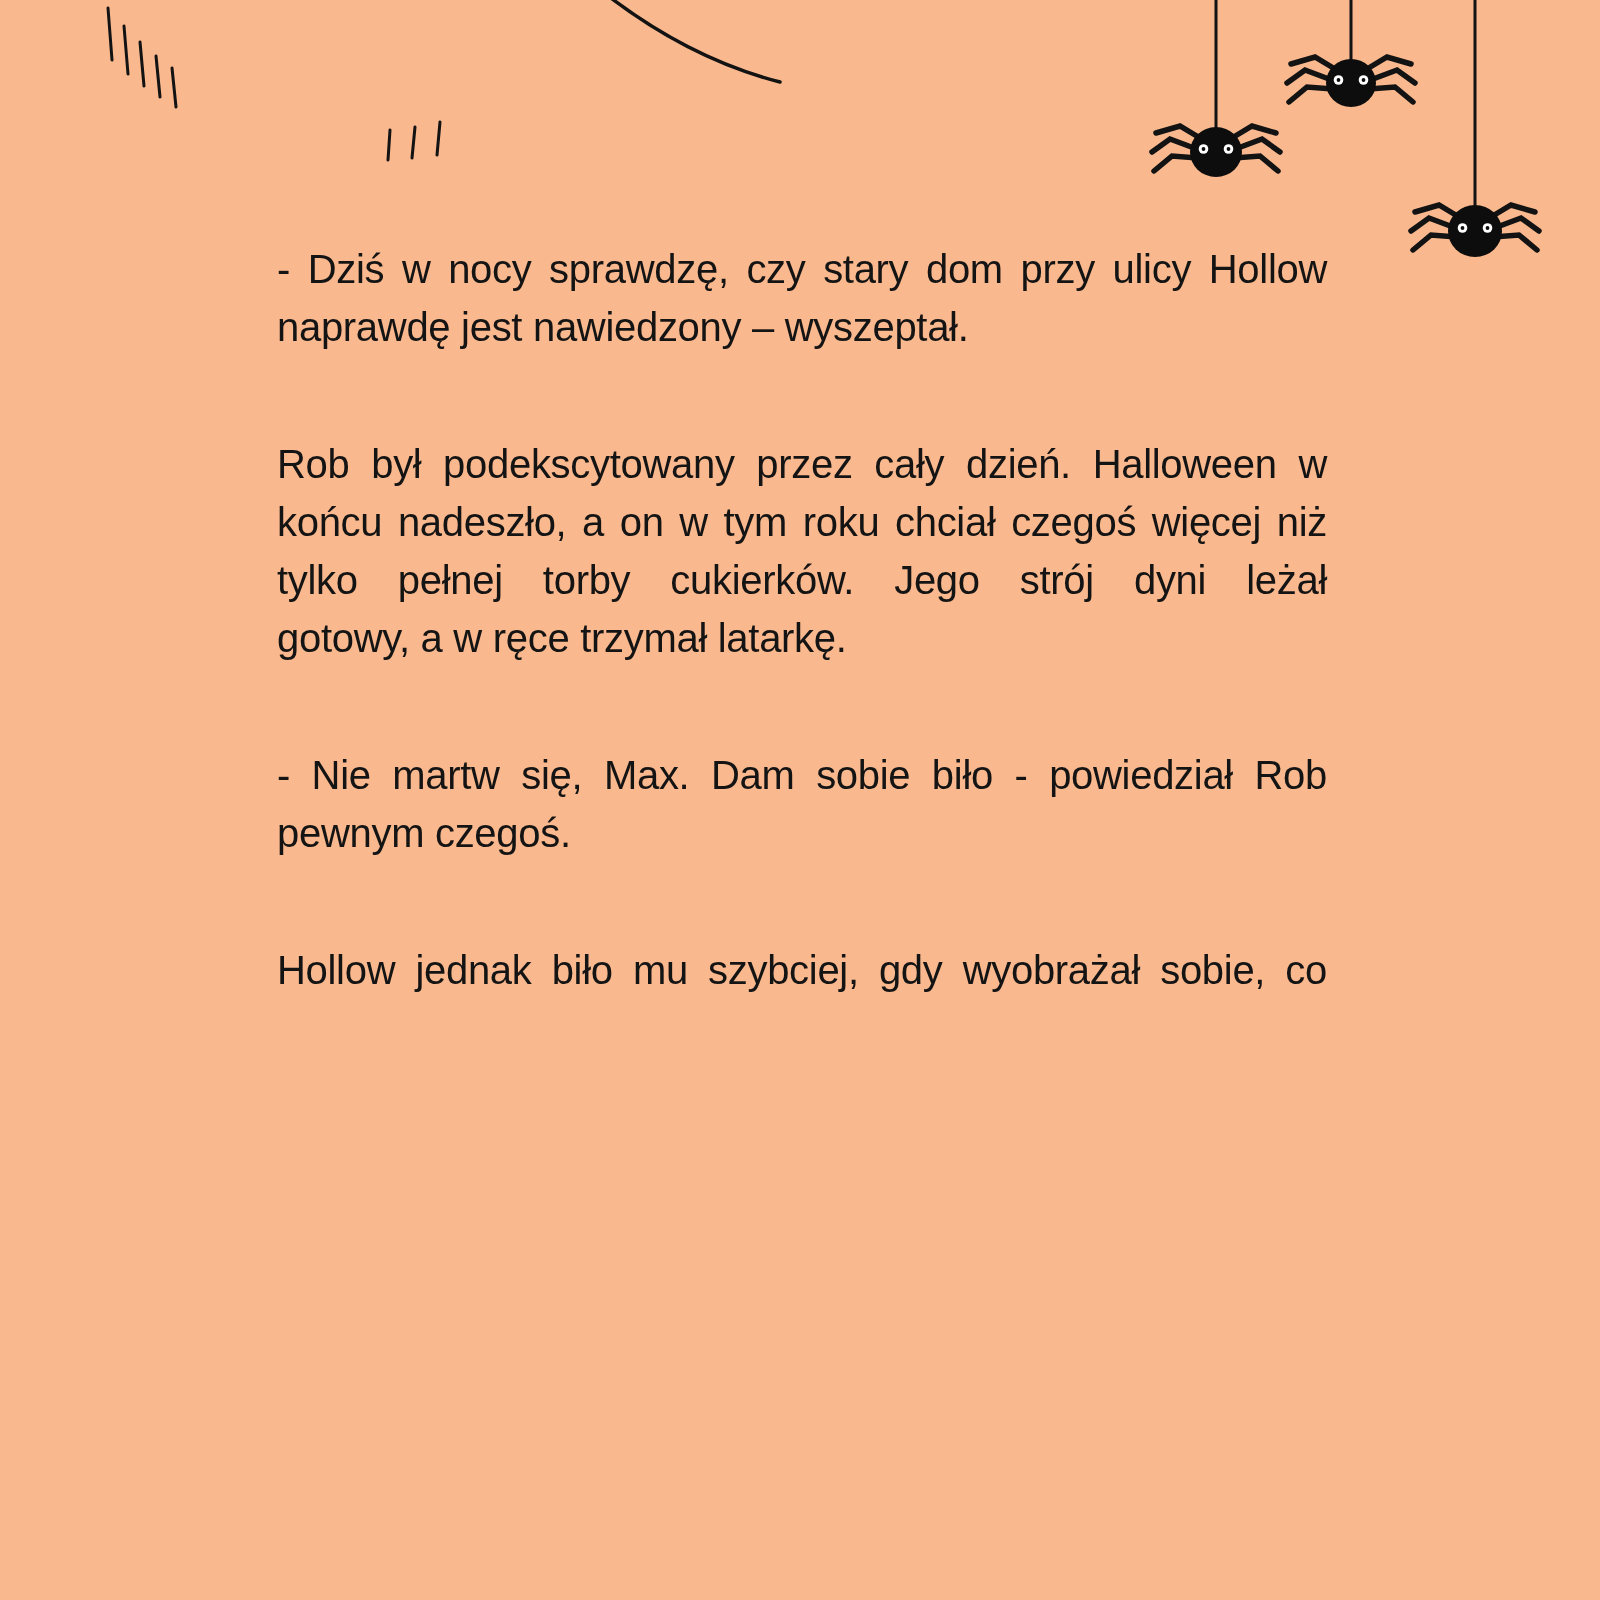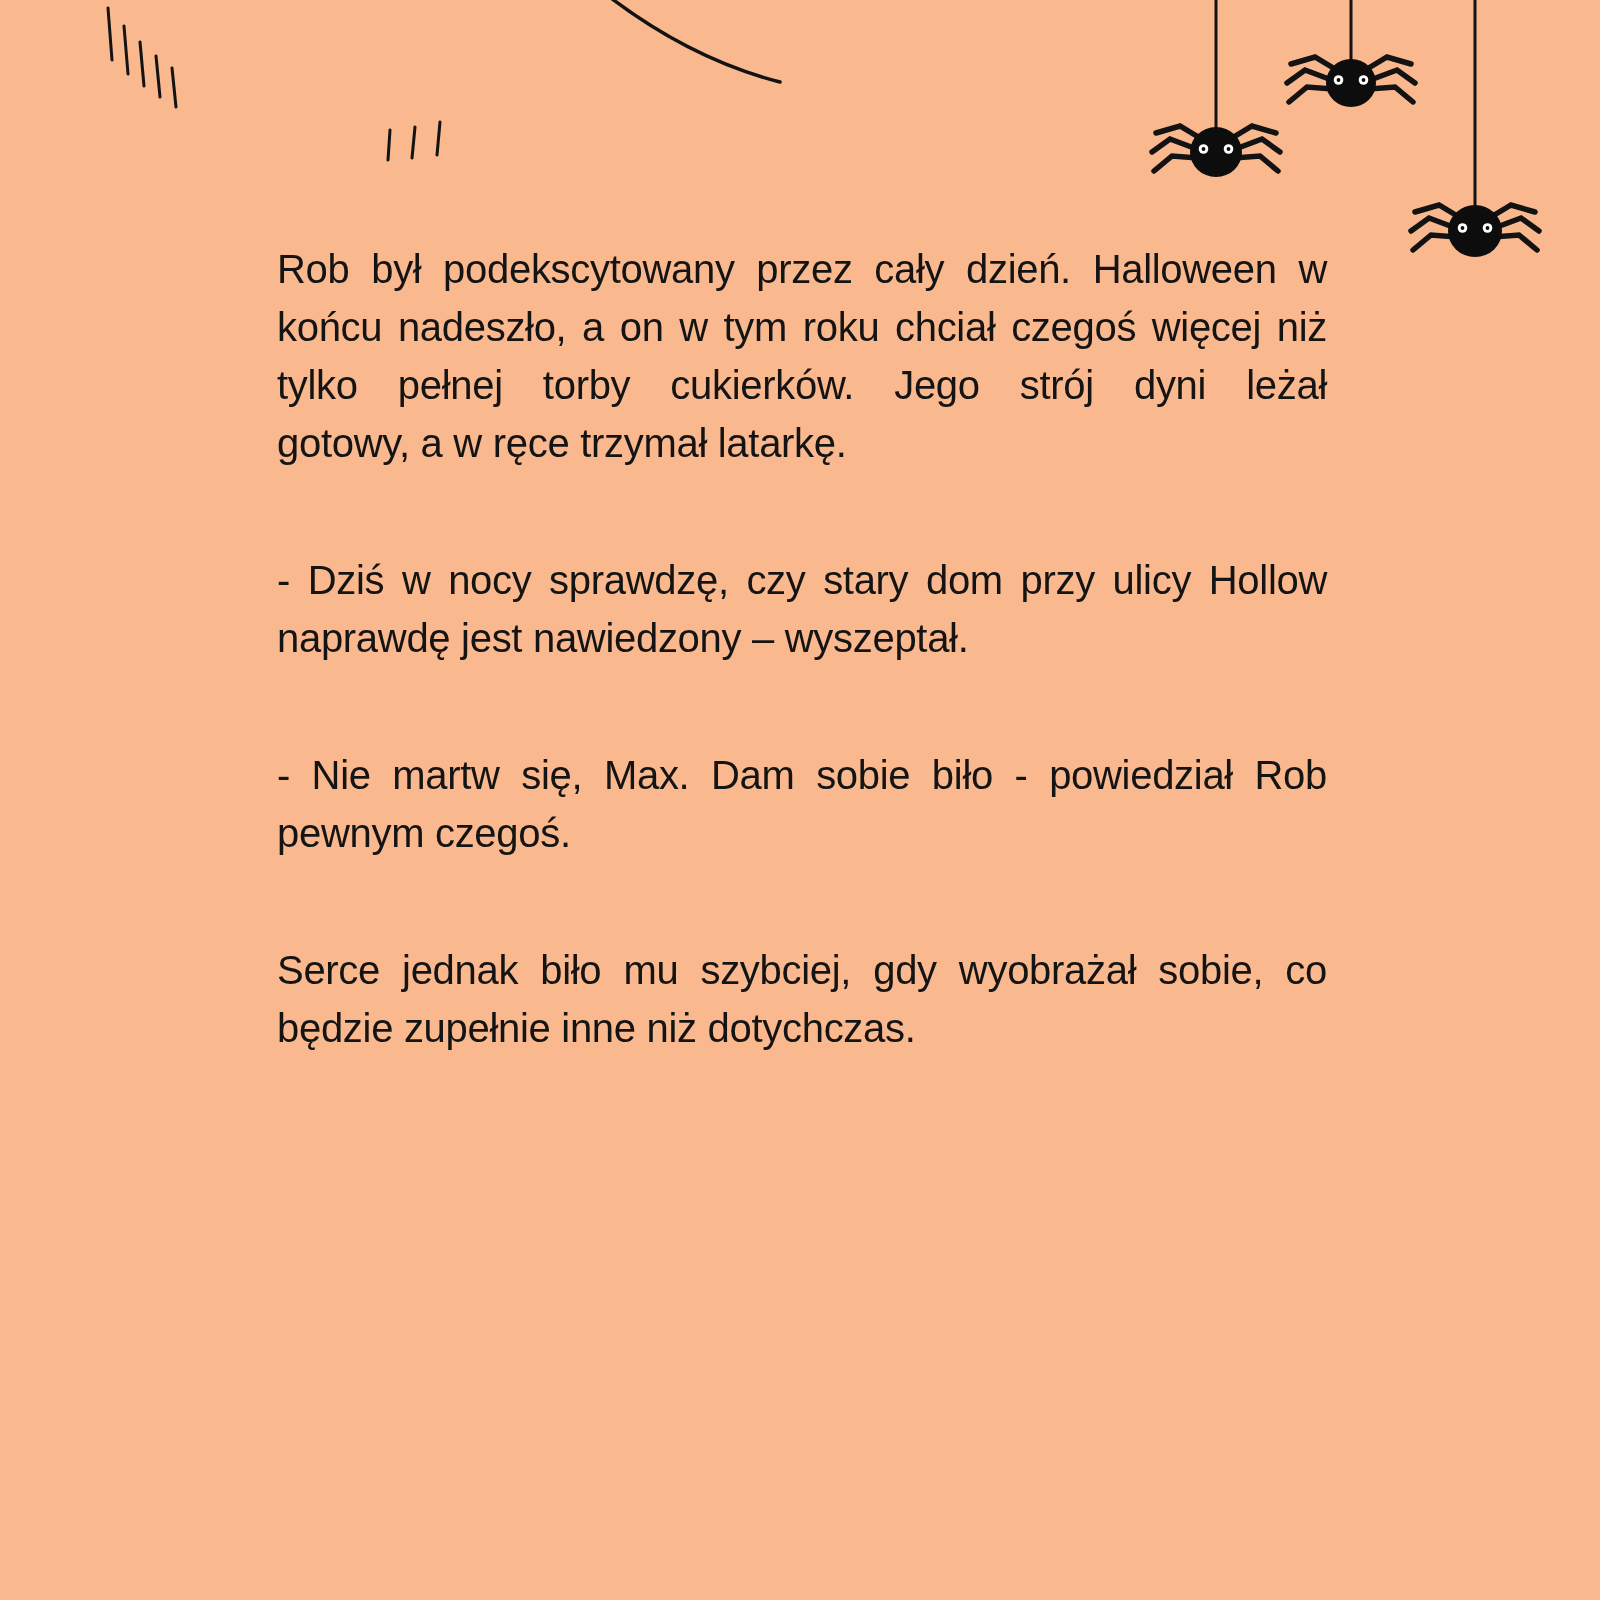--- a/index.html
+++ b/index.html
@@ -117,34 +117,33 @@
           <circle cx="12.5" cy="-3" r="4.8" fill="#ffffff"></circle>
           <circle cx="-12.5" cy="-3" r="1.9" fill="#0d0d0d"></circle>
           <circle cx="12.5" cy="-3" r="1.9" fill="#0d0d0d"></circle>
         </g>
       </g>
     </g>
   </svg>
 
   <div class="story">
     <p>
+      <span class="ln" style="display:block">- Dziś w nocy sprawdzę, czy stary dom przy ulicy Hollow</span>
+      <span class="ln last" style="display:block">naprawdę jest nawiedzony – wyszeptał.</span>
+    </p>
+    <p>
       <span class="ln" style="display:block">Rob był podekscytowany przez cały dzień. Halloween w</span>
       <span class="ln" style="display:block">końcu nadeszło, a on w tym roku chciał czegoś więcej niż</span>
       <span class="ln" style="display:block">tylko pełnej torby cukierków. Jego strój dyni leżał</span>
       <span class="ln last" style="display:block">gotowy, a w ręce trzymał latarkę.</span>
-    </p>
-    <p>
-      <span class="ln" style="display:block">- Dziś w nocy sprawdzę, czy stary dom przy ulicy Hollow</span>
-      <span class="ln last" style="display:block">naprawdę jest nawiedzony – wyszeptał.</span>
     </p>
     <p>
     </p>
     <p>
       <span class="ln" style="display:block">- Nie martw się, Max. Dam sobie biło - powiedział Rob</span>
       <span class="ln last" style="display:block">pewnym czegoś.</span>
     </p>
     <p>
-      <span class="ln" style="display:block">Serce jednak biło mu szybciej, gdy wyobrażał sobie, co</span>
-      <span class="ln last" style="display:block">będzie zupełnie inne niż dotychczas.</span>
+      <span class="ln" style="display:block">Hollow jednak biło mu szybciej, gdy wyobrażał sobie, co</span>
     </p>
   </div>
 
 </div>
 
 </body></html>

